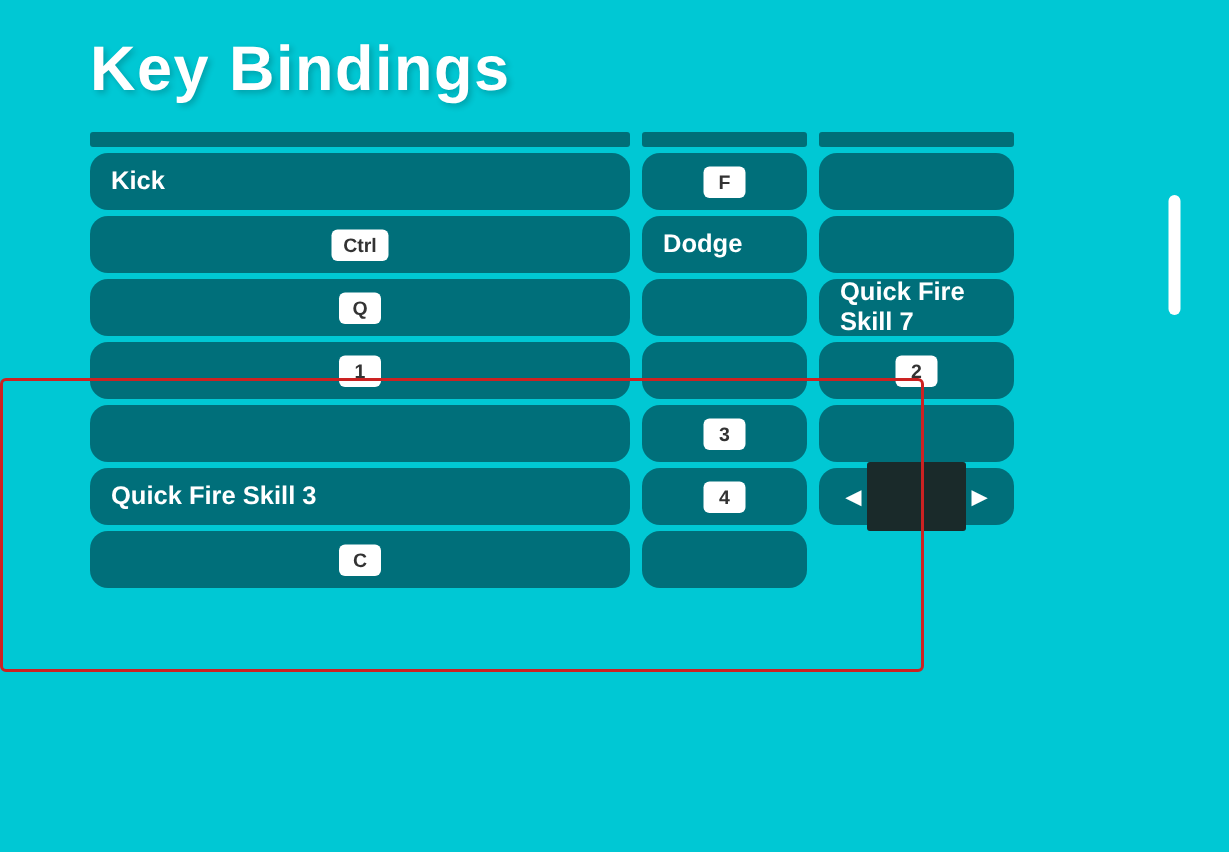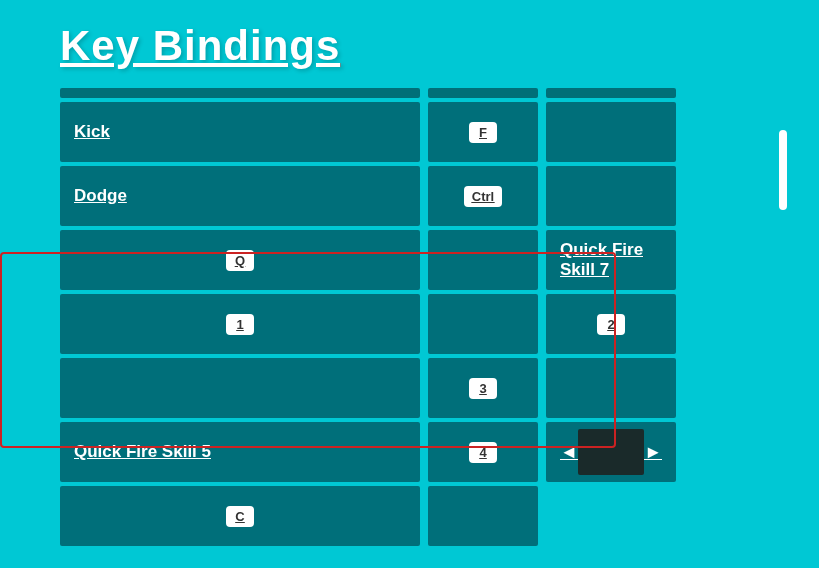--- a/index.html
+++ b/index.html
@@ -1,15 +1,15 @@
 <!DOCTYPE html>
 <html><head>
   <meta charset="utf-8">
   <style>
-    * { margin: 0; padding: 0; box-sizing: border-box; text-decoration: underline; }
+    * { margin: 0; padding: 0; box-sizing: border-box; }
 
     body {
       width: 819px;
       height: 568px;
       background: #00c8d4;
       font-family: 'Arial', sans-serif;
       overflow: hidden;
       position: relative;
     }
 
@@ -34,23 +34,23 @@
     }
 
     .col-header {
       height: 10px;
       background: #006f78;
       border-radius: 2px;
       margin-bottom: 4px;
     }
 
     .cell {
-      height: 60px;
+      height: 38px;
       background: #006f7a;
-      border-radius: 2px;
+      border-radius: 12px;
       margin-bottom: 4px;
       display: flex;
       align-items: center;
       padding: 0 14px;
       color: white;
       font-size: 17px;
       font-weight: 600;
     }
 
     .cell.key-cell {
@@ -141,43 +141,43 @@
     <div class="col-header"></div>
     <div class="col-header"></div>
   </div>
 
   <div id="rows-container" class="col-layout">
       <div class="cell">Kick</div>
       <div class="cell key-cell">
         <span class="key-badge">F</span>
       </div>
       <div class="cell third-col"></div>
-      <div class="cell">Dodge</div>
       <div class="cell key-cell">
         <span class="key-badge">Ctrl</span>
       </div>
+      <div class="cell">Dodge</div>
       <div class="cell third-col"></div>
       <div class="cell key-cell">
         <span class="key-badge">Q</span>
       </div>
       <div class="cell third-col"></div>
       <div class="cell">Quick Fire Skill 7</div>
       <div class="cell key-cell">
         <span class="key-badge">1</span>
       </div>
       <div class="cell third-col"></div>
       <div class="cell key-cell">
         <span class="key-badge">2</span>
       </div>
       <div class="cell third-col"></div>
       <div class="cell key-cell">
         <span class="key-badge">3</span>
       </div>
       <div class="cell third-col"></div>
-      <div class="cell">Quick Fire Skill 5</div>
+      <div class="cell">Quick Fire Skill 3</div>
       <div class="cell key-cell">
         <span class="key-badge">4</span>
       </div>
       <div class="cell third-col nav-area">
         <span class="nav-arrow">◄</span>
         <div class="nav-box"></div>
         <span class="nav-arrow">►</span>
       </div>
       <div class="cell key-cell">
         <span class="key-badge">C</span>

